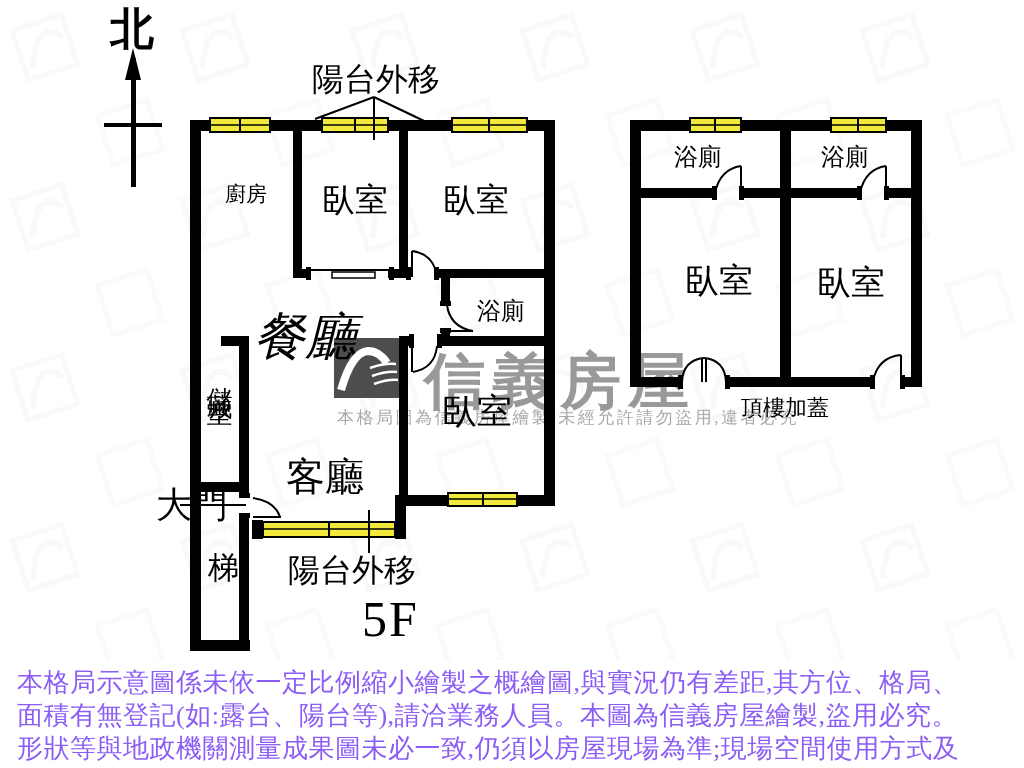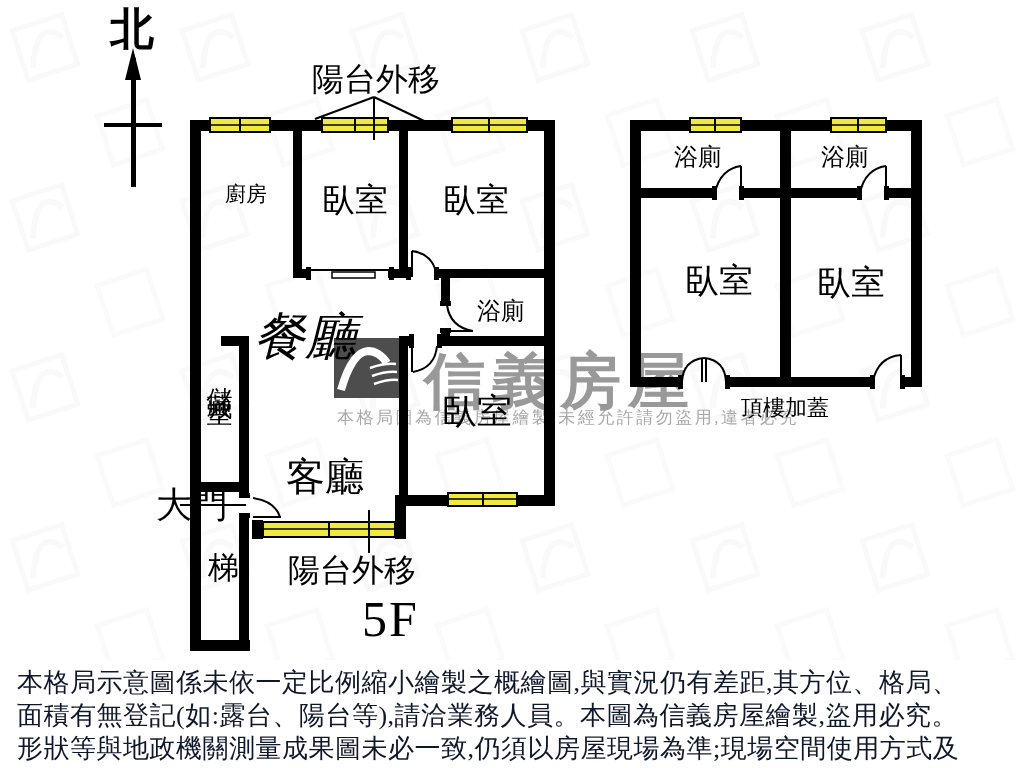--- a/index.html
+++ b/index.html
@@ -11,21 +11,21 @@
   .lbl.center{transform:translateX(-50%);}
   #brand-watermark{position:absolute;left:424px;top:341px;font-size:61px;font-weight:bold;
        color:#999999;letter-spacing:7px;white-space:nowrap;z-index:1;}
   #notice-watermark{position:absolute;left:337px;top:406px;font-size:17px;color:#a9a9a9;
        letter-spacing:2.5px;white-space:nowrap;z-index:1;}
   #logo-mark{position:absolute;left:334px;top:338px;z-index:1;}
   #plan-svg{position:absolute;left:0;top:0;z-index:2;}
   #labels{position:absolute;left:0;top:0;width:1024px;height:768px;z-index:3;pointer-events:none;}
   #pattern-svg{position:absolute;left:0;top:0;z-index:0;}
   #disclaimer{position:absolute;left:17px;top:666px;width:1000px;z-index:3;
-       font-size:26px;line-height:33px;color:#0f172a;letter-spacing:0.5px;
+       font-size:26px;line-height:33px;color:#8b5cf6;letter-spacing:0.5px;
        font-family:"Liberation Serif","DejaVu Serif",serif;}
   .vertical{writing-mode:vertical-rl;text-orientation:upright;letter-spacing:6px;}
 </style>
 </head>
 <body>
 
 <div id="stage">
 
   <svg id="pattern-svg" class="layer" width="1024" height="660">
     <defs>

